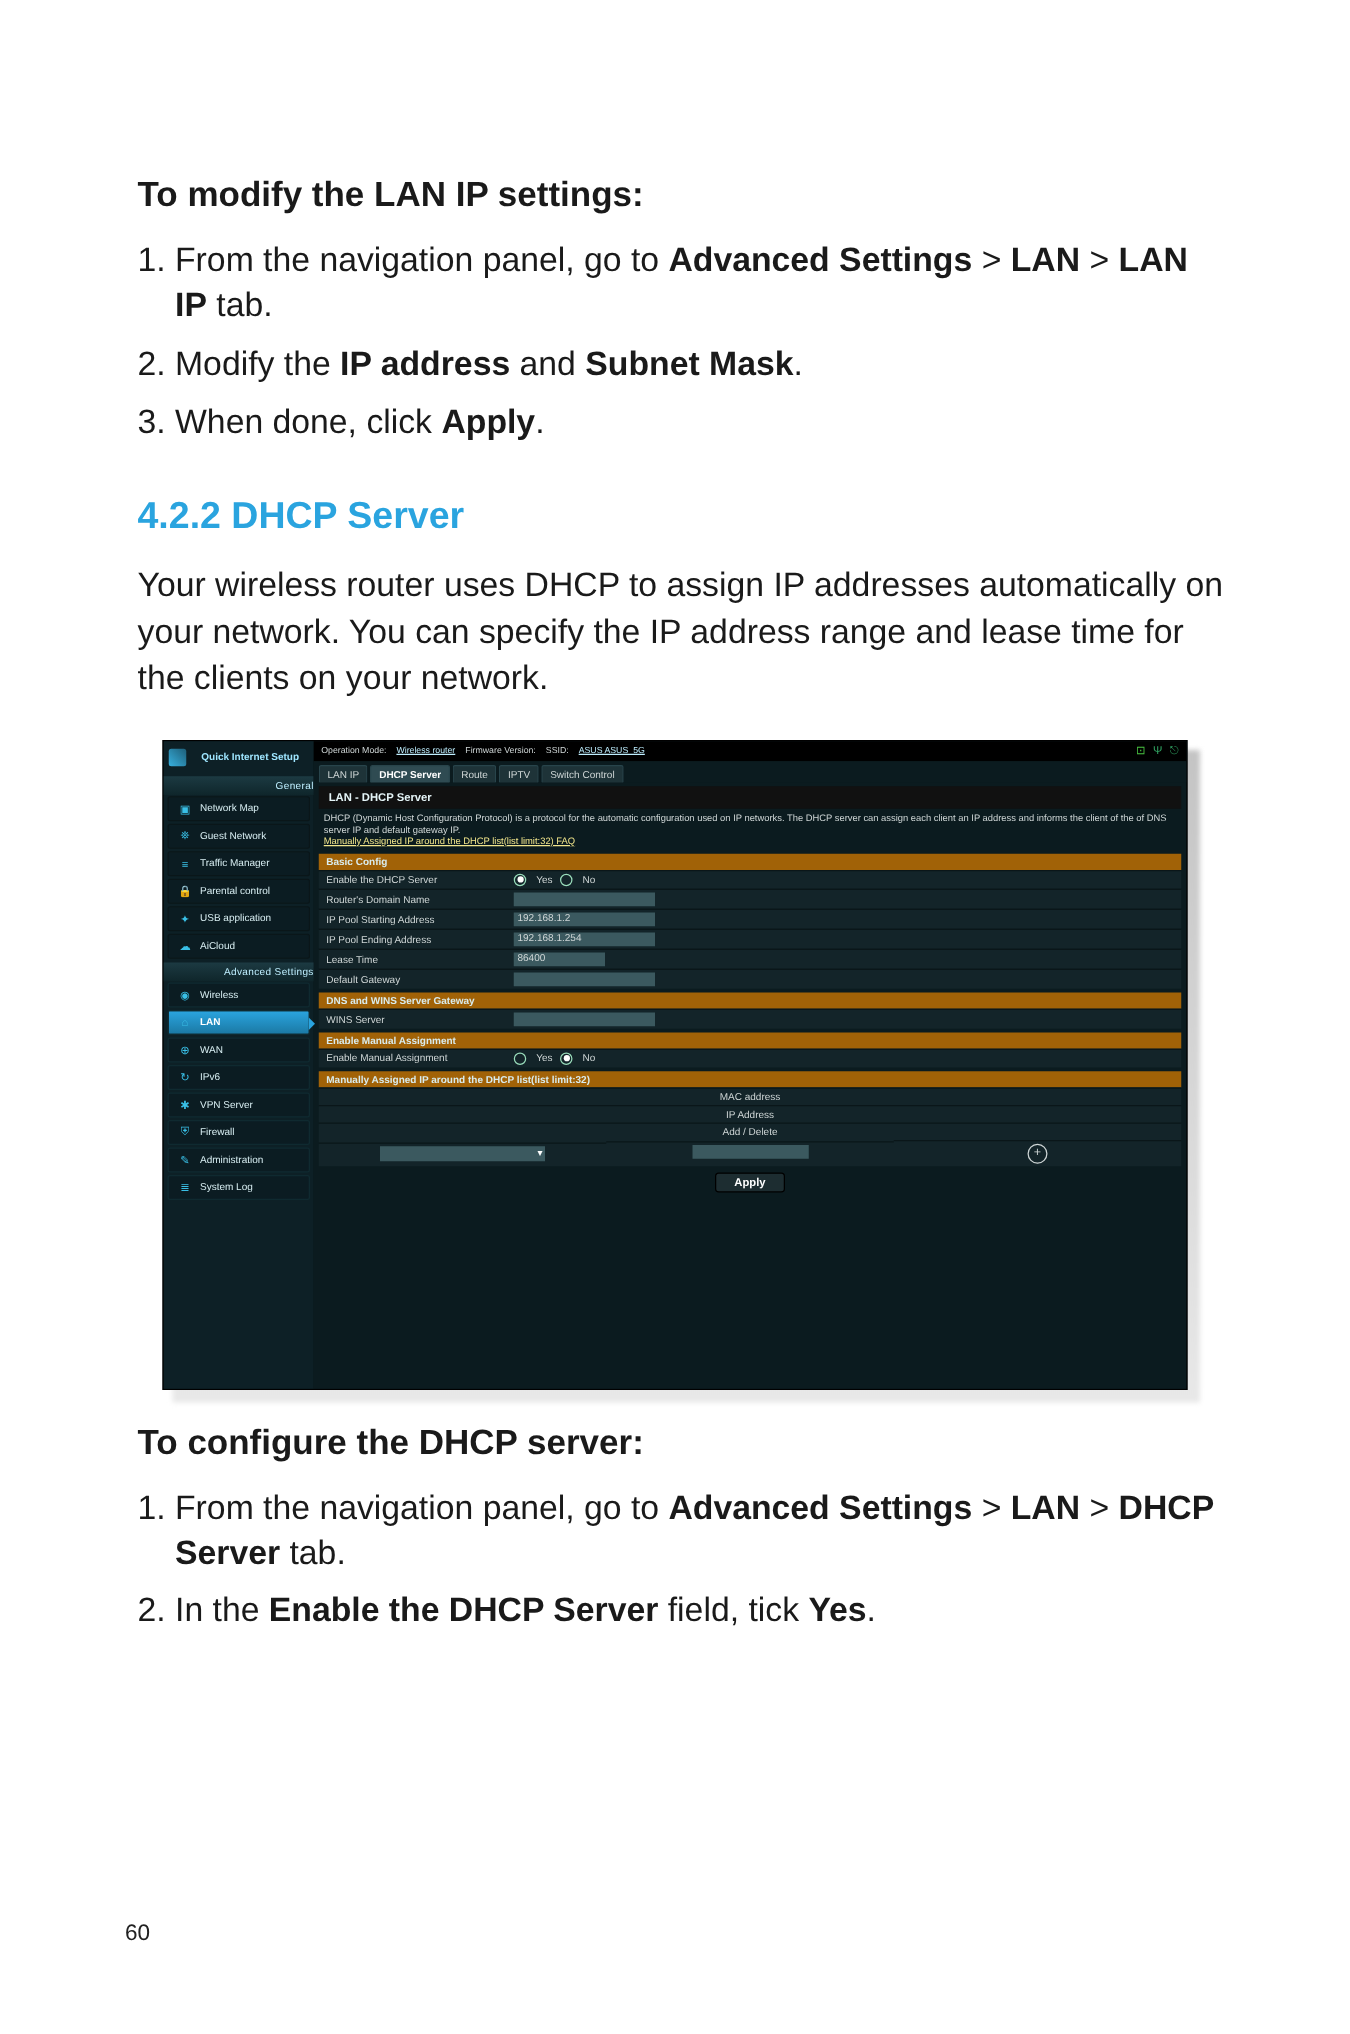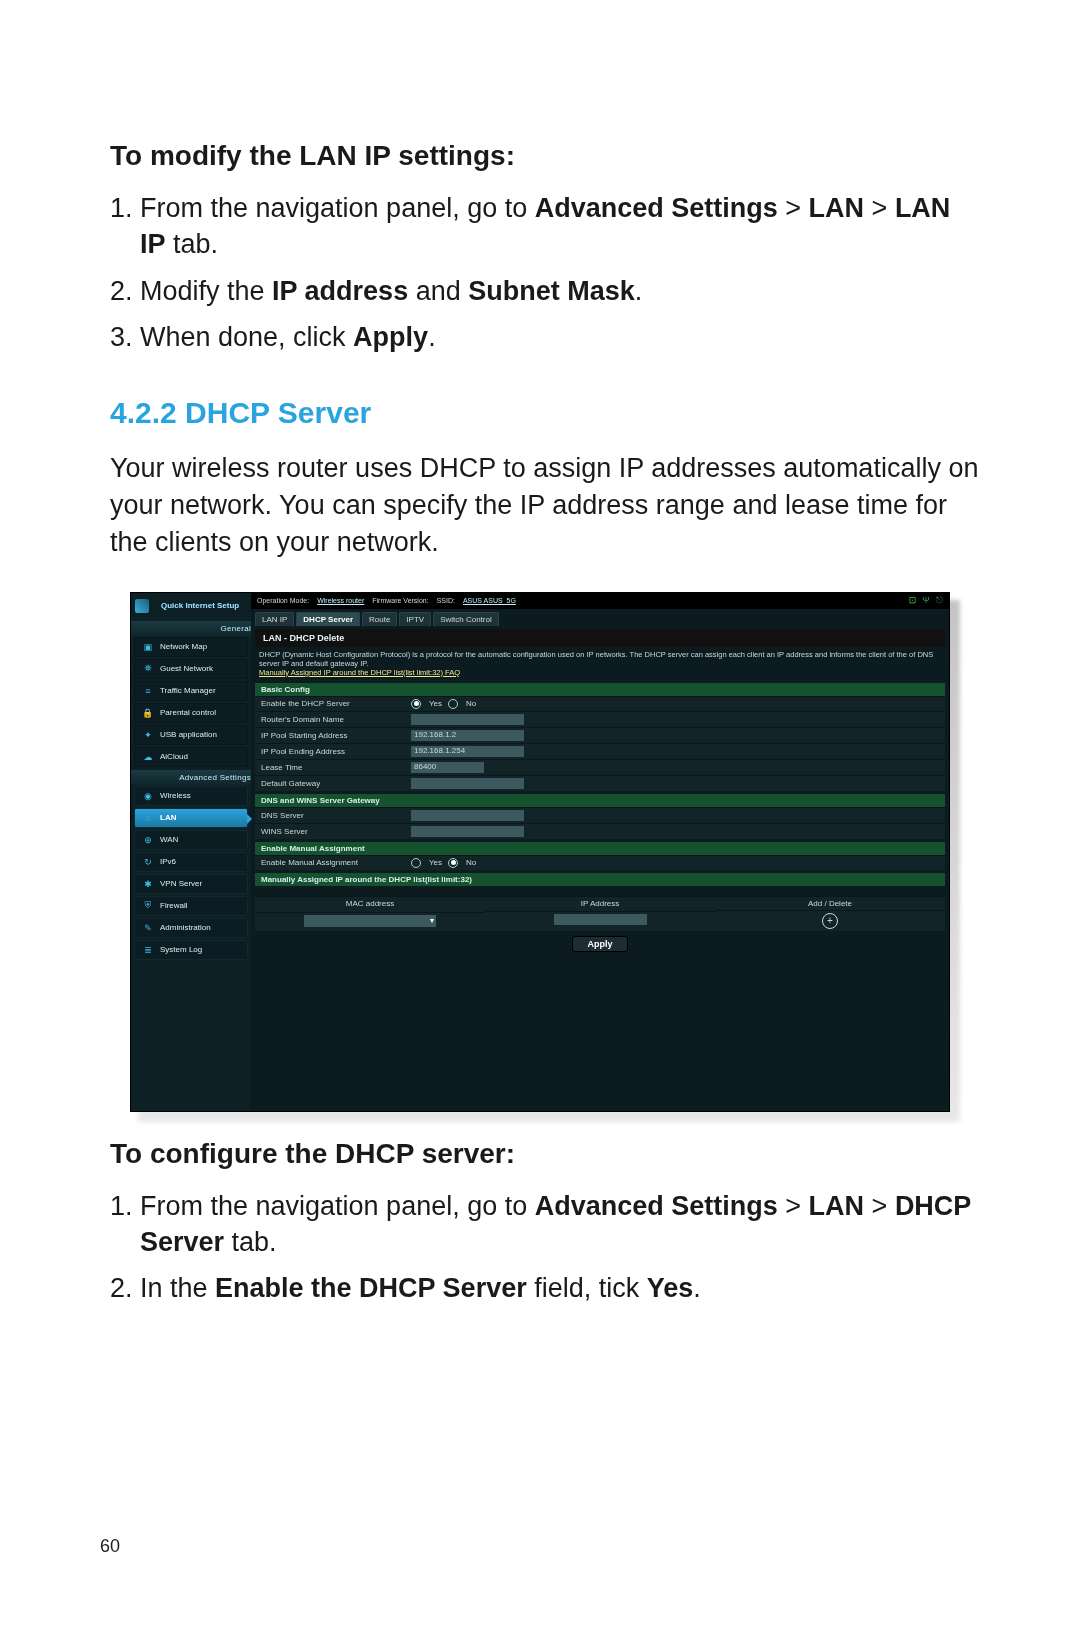--- a/index.html
+++ b/index.html
@@ -53,28 +53,28 @@
   .topbar .ul{ text-decoration:underline; color:#bfefff;}
   .topbar .icons{ margin-left:auto; display:flex; gap:6px; font-size:9px;}
   .topbar .icons span:first-child{ color:#48c040;}
   .topbar .icons span{ color:#30a060;}
   .tabs { display:flex; gap:2px; padding:3px 4px 0 4px; background:#0b1b1f;}
   .tab { background:#1e3338; color:#cfd6d6; font-size:8px; padding:2px 6px; border-radius:2px 2px 0 0; border:1px solid #28444b; border-bottom:none;}
   .tab.active{ background:#2f4b52; color:#fff; font-weight:bold;}
   .panel-title{ background:#111; color:#e5f5f8; font-size:9px; font-weight:bold; padding:4px 8px; margin:3px 4px 0 4px;}
   .desc{ font-size:7.5px; color:#cfd6d6; padding:3px 8px; line-height:1.2;}
   .desc .link{ color:#f2e68c; text-decoration:underline; }
-  .sect-bar{ background:#14532d; color:#d9ecee; font-size:8px; font-weight:bold; padding:2px 6px; margin:3px 4px 0 4px;}
+  .sect-bar{ background:#a16207; color:#d9ecee; font-size:8px; font-weight:bold; padding:2px 6px; margin:3px 4px 0 4px;}
   .field-row{ display:flex; align-items:center; padding:2px 6px; margin:0 4px; background:#132429; border-top:1px solid #0a1619;}
   .field-row .lbl{ width:150px; font-size:8px; color:#cfd6d6;}
   .field-row .val{ flex:1; font-size:8px; color:#cfd6d6; display:flex; align-items:center; gap:6px;}
   .inp{ width:110px; height:11px; background:#3b595f; border:none; display:inline-block; color:#cfd6d6; font-size:8px; padding-left:3px;}
   .radio{ width:8px;height:8px;border-radius:50%;border:1px solid #9db; display:inline-block; vertical-align:middle; margin-right:2px; position:relative;}
   .radio.sel::after{content:"";position:absolute;inset:1.5px;border-radius:50%;background:#fff;}
-  .tbl-hdr{ display:flex; background:#132429; margin:10px 4px 0 4px; font-size:8px; color:#cfd6d6; text-align:center;}
+  .tbl-hdr{ display:flex; background:#132429; margin:0 4px 0 4px; font-size:8px; color:#cfd6d6; text-align:center;flex-direction:column;}
   .tbl-hdr >div{ flex:1; padding:2px 0; border-top:1px solid #0a1619;}
   .tbl-row{ display:flex; background:#132429; margin:0 4px; align-items:center;}
   .tbl-row >div{ flex:1; padding:2px 0; text-align:center; border-top:1px solid #0a1619;}
   .dd{ width:130px; height:12px; background:#3b595f; display:inline-flex; align-items:center; justify-content:flex-end; padding-right:2px;}
   .dd::after{content:"▾"; color:#fff; font-size:8px;}
   .plus{ width:14px;height:14px;border:1.3px solid #cfd6d6;border-radius:50%;display:inline-flex;align-items:center;justify-content:center;color:#cfd6d6;font-size:10px;}
   .no-data{ text-align:center; color:#e0b050; font-size:8px; padding:3px 0; background:#132429; margin:0 4px;}
   .apply-row{ text-align:center; padding:5px 0;}
   .apply-btn{ display:inline-block; background:#1d2d31; color:#fff; font-size:9px; font-weight:bold; padding:2px 14px; border-radius:3px; border:1px solid #000;}
 
@@ -189,21 +189,21 @@
         </div>
 
         <div class="tabs">
           <div class="tab">LAN IP</div>
           <div class="tab active">DHCP Server</div>
           <div class="tab">Route</div>
           <div class="tab">IPTV</div>
           <div class="tab">Switch Control</div>
         </div>
 
-        <div class="panel-title">LAN - DHCP Delete</div>
+        <div class="panel-title">LAN - DHCP Server</div>
         <div class="desc">
           <span>DHCP (Dynamic Host Configuration Protocol) is a protocol for the automatic configuration used on IP networks. The DHCP server can assign each client an IP address and informs the client of the of DNS server IP and default gateway IP.</span><br>
           <span class="link">Manually Assigned IP around the DHCP list(list limit:32) FAQ</span>
         </div>
 
         <div class="sect-bar">Basic Config</div>
         <div class="field-row">
           <div class="lbl">Enable the DHCP Server</div>
           <div class="val">
             <span class="radio sel"></span>
@@ -237,26 +237,20 @@
             </div>
         </div>
         <div class="field-row">
           <div class="lbl">Default Gateway</div>
           <div class="val">
               <span class="inp"></span>
             </div>
         </div>
 
         <div class="sect-bar">DNS and WINS Server Gateway</div>
-        <div class="field-row">
-          <div class="lbl">DNS Server</div>
-          <div class="val">
-              <span class="inp"></span>
-            </div>
-        </div>
         <div class="field-row">
           <div class="lbl">WINS Server</div>
           <div class="val">
               <span class="inp"></span>
             </div>
         </div>
 
         <div class="sect-bar">Enable Manual Assignment</div>
         <div class="field-row">
           <div class="lbl">Enable Manual Assignment</div>

